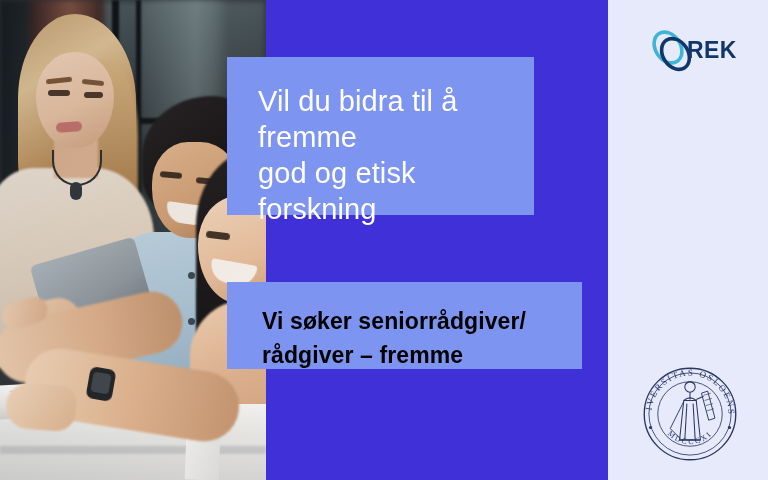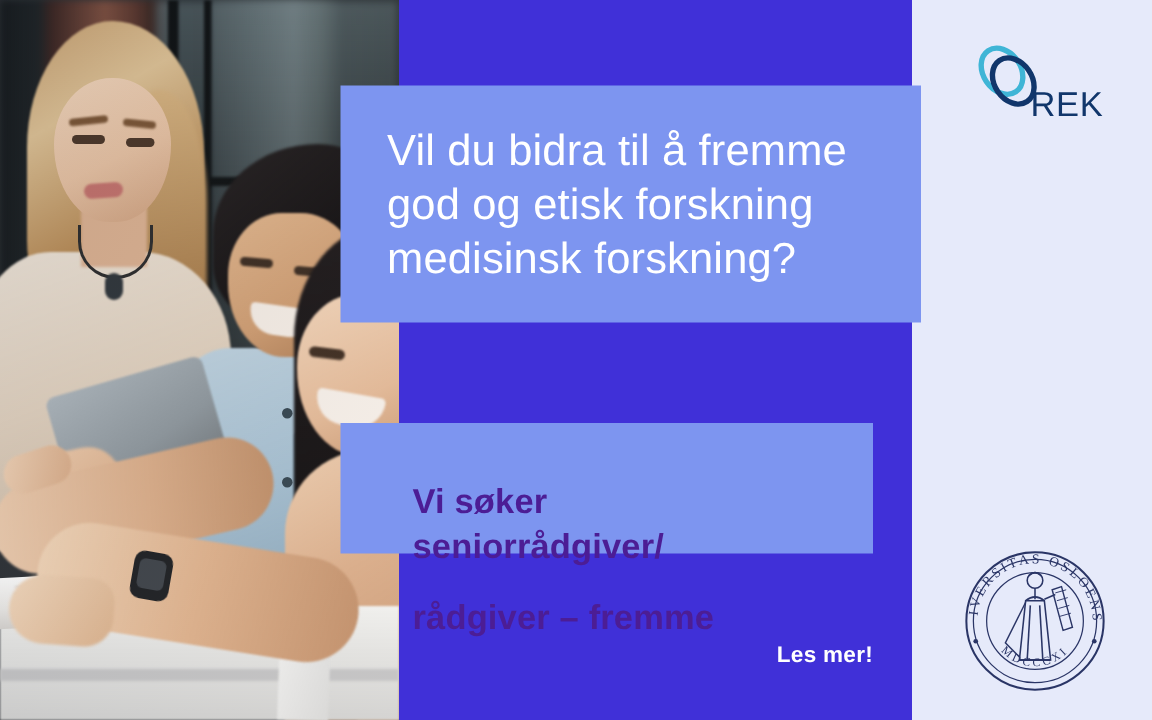--- a/index.html
+++ b/index.html
@@ -244,43 +244,43 @@
     pointer-events: none;
   }
 
   
   .text-box {
     position: absolute;
     background: #7D95F0;
     box-sizing: border-box;
   }
   .box-headline {
-    left: 227px; top: 57px; width: 387px; height: 158px;
+    left: 227px; top: 57px; width: 307px; height: 158px;
     padding: 26px 24px 0 31px;
   }
   .box-job {
     left: 227px; top: 282px; width: 355px; height: 87px;
     padding: 20px 30px 0 31px;
   }
   .headline-text {
     margin: 0;
     font-family: "Liberation Sans", sans-serif;
     font-size: 29px;
     font-weight: 400;
     line-height: 36px;
     color: #ffffff;
     letter-spacing: .1px;
   }
   .job-text {
-    margin: 17px;
+    margin: 4px;
     font-family: "Liberation Sans", sans-serif;
     font-size: 23px;
     font-weight: 700;
     line-height: 30px;
-    color: #4c1d95;
+    color: #000000;
     letter-spacing: .1px;
   }
 
   
   .cta {
     position: absolute;
     left: 227px; top: 428px; width: 355px;
     text-align: right;
     padding-right: 7px;
     font-family: "Liberation Sans", sans-serif;
@@ -295,24 +295,23 @@
   .rek-logo {
     position: absolute;
     left: 648px; top: 25px;
     width: 92px; height: 52px;
   }
   .rek-mark { position: absolute; left: 0; top: 2px; width: 48px; height: 48px; }
   .rek-word {
     position: absolute; left: 39px; top: 12px;
     font-family: "Liberation Sans", sans-serif;
     font-size: 23px;
-    font-weight: 400;
+    font-weight: 700;
     color: #11366B;
     letter-spacing: .4px;
-    margin-top: 19px;
   }
 
   
   .uio-seal {
     position: absolute;
     left: 638px; top: 362px;
     width: 104px; height: 104px;
   }
 </style>
 </head>
@@ -379,29 +378,27 @@
       <div class="watch-face"></div>
       <div class="w2-hand"></div>
 
       <div class="photo-grade"></div>
     </div>
   </div>
 
   <div class="text-box box-headline">
     <p class="headline-text">Vil du bidra til å fremme</p>
     <p class="headline-text">god og etisk forskning</p>
-    <p class="headline-text">medisinsk forskning?</p>
   </div>
 
   <div class="text-box box-job">
     <p class="job-text">Vi søker seniorrådgiver/</p>
     <p class="job-text">rådgiver – fremme</p>
   </div>
 
-  <div class="cta">Les mer!</div>
 
   <div class="rek-logo">
     <svg class="rek-mark" viewBox="0 0 48 48">
       <ellipse cx="20" cy="20.5" rx="12.5" ry="16.5" transform="rotate(-34 20 20.5)" fill="none" stroke="#3FB5D6" stroke-width="3.6"></ellipse>
       <ellipse cx="27.5" cy="27" rx="12.5" ry="16.5" transform="rotate(-34 27.5 27)" fill="none" stroke="#11366B" stroke-width="3.6"></ellipse>
     </svg>
     <div class="rek-word">REK</div>
   </div>
 
   <svg class="uio-seal" viewBox="0 0 200 200">

